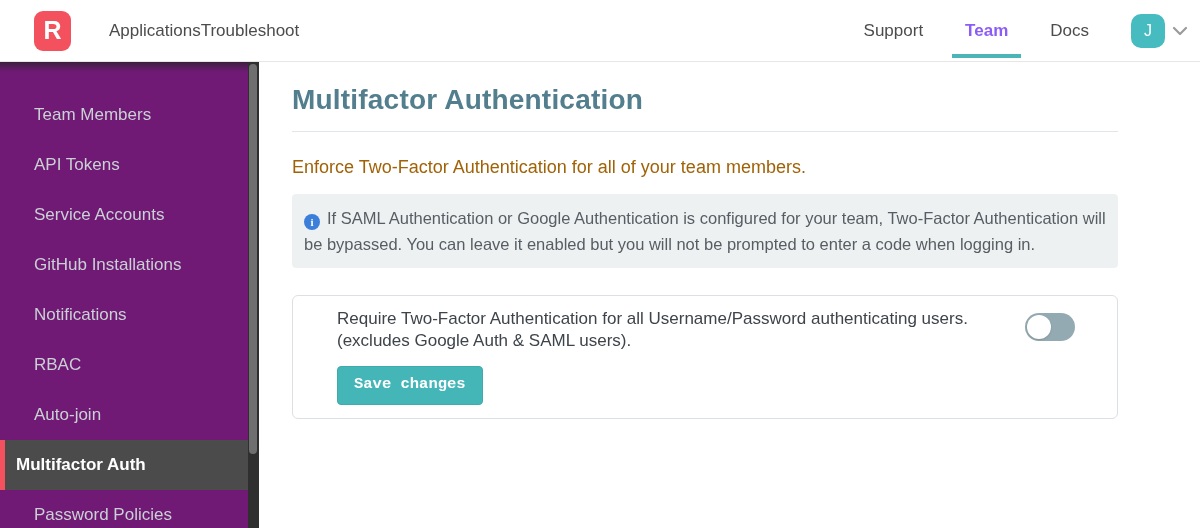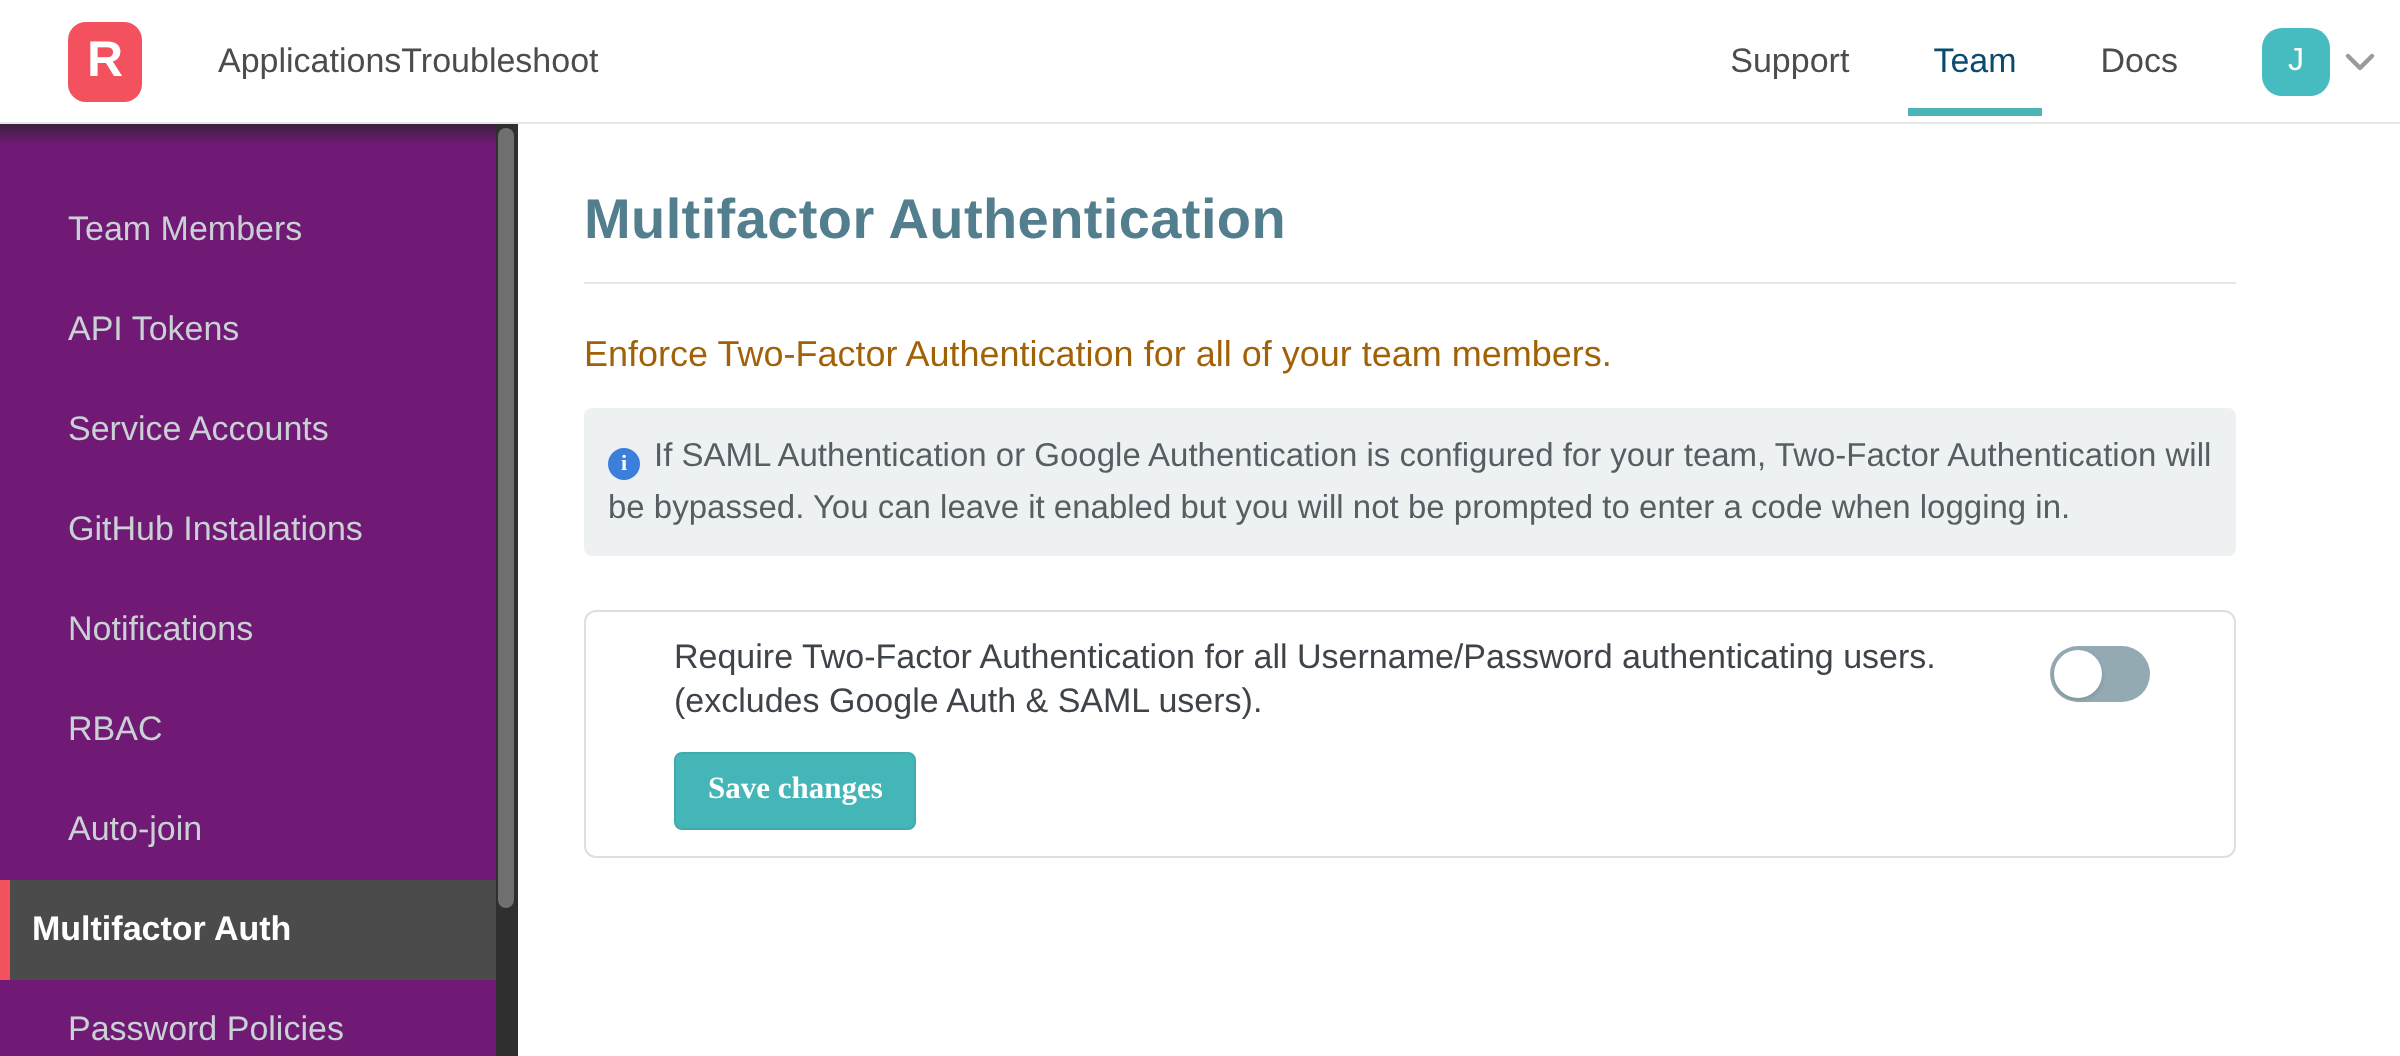--- a/index.html
+++ b/index.html
@@ -9,21 +9,21 @@
   
   .navbar { position:absolute; left:0; top:0; width:1200px; height:62px;
             background:#fff; border-bottom:1px solid #e6e6e6;
             display:flex; align-items:center; z-index:5; }
   .logo { margin-left:34px; width:37px; height:40px; border-radius:9px;
           background:#f4515e; color:#fff; font-size:25px; font-weight:bold;
           display:flex; align-items:center; justify-content:center; }
   .nav-left { display:flex; margin-left:38px; }
   .nav-link { font-size:17px; color:#4c4c4c; cursor:pointer; }
   .nav-right { margin-left:auto; display:flex; gap:42px; align-items:center; }
-  .nav-link.active { color:#0c4a6e; font-weight:normal; position:relative; }
+  .nav-link.active { color:#8b5cf6; font-weight:bold; position:relative; }
   .nav-link.active::after { content:""; position:absolute; left:-13px; right:-13px;
           bottom:-17px; height:4px; background:#4cb5b8; }
   .avatar-group { display:flex; align-items:center; gap:7px; margin-left:0; margin-right:12px; cursor:pointer; }
   .avatar { width:34px; height:34px; border-radius:10px; background:#47bcc0;
             color:#fff; font-size:16px; display:flex; align-items:center; justify-content:center; }
   .chevron svg { display:block; }
 
   
   .sidebar { position:absolute; left:0; top:62px; width:259px; height:466px;
              background:#701a75; padding-top:28px; }
@@ -32,21 +32,21 @@
   .side-item { height:50px; display:flex; align-items:center;
                padding-left:34px; margin-right:11px;
                font-size:17px; color:#c9d1d4; cursor:pointer; }
   .side-item.active { background:#4b4b4b; border-left:5px solid #f4515e;
                padding-left:11px; color:#ffffff; font-weight:bold; }
   .side-track { position:absolute; right:0; top:0; width:11px; height:466px; background:#2f2f2f; }
   .side-thumb { position:absolute; right:2px; top:2px; width:8px; height:390px;
                 border-radius:4px; background:#6f6f6f; cursor:pointer; }
 
   
-  .main { position:absolute; left:259px; top:62px; width:887px; height:466px;
+  .main { position:absolute; left:259px; top:52px; width:887px; height:466px;
           background:#fff; padding:32px 28px 0 33px; }
   .page-title { font-size:28px; font-weight:bold; color:#527e8e; letter-spacing:.2px; }
   .rule { border:none; border-top:1px solid #e3e6e8; margin-top:15px; }
   .intro { margin-top:25px; font-size:18px; color:#a16207; }
   .info-box { margin-top:16px; background:#eef1f2; border-radius:4px;
               padding:11px 12px; font-size:16.5px; line-height:26px; color:#575e63; }
   .info-icon { display:inline-flex; width:16px; height:16px; border-radius:50%;
                background:#3c7fdb; color:#fff; font-size:11px; font-weight:bold;
                align-items:center; justify-content:center; vertical-align:-2px;
                margin-right:7px; font-family:"Liberation Serif", serif; }
@@ -54,21 +54,21 @@
           padding:12px 18px 13px 18px; min-height:113px;
           display:flex; align-items:flex-start; }
   .card-text { font-size:17px; line-height:21.5px; color:#3e444a; flex:1;margin-left:26px; }
   .toggle { position:relative; width:50px; height:28px; border-radius:14px;
             background:#94aab2; margin:5px 24px 0 20px; flex:none; cursor:pointer; }
   .toggle-knob { position:absolute; left:2px; top:2px; width:24px; height:24px;
             border-radius:50%; background:#fff; box-shadow:0 1px 2px rgba(0,0,0,.15); }
   .save-btn { display:inline-block; margin-top:15px; padding:7px 16px 8px 16px;
             background:#45b6b8; border:1px solid #3fabad; border-radius:4px;
             color:#fff; font-size:15.5px; font-weight:bold; cursor:pointer;
-            font-family:Liberation Serif, serif; }
+            font-family:Liberation Mono, monospace; }
 </style>
 </head>
 <body>
 
 <div class="navbar">
   <div class="logo">R</div>
 
   <div class="nav-left">
     <span class="nav-link">Applications</span>
     <span class="nav-link">Troubleshoot</span>

